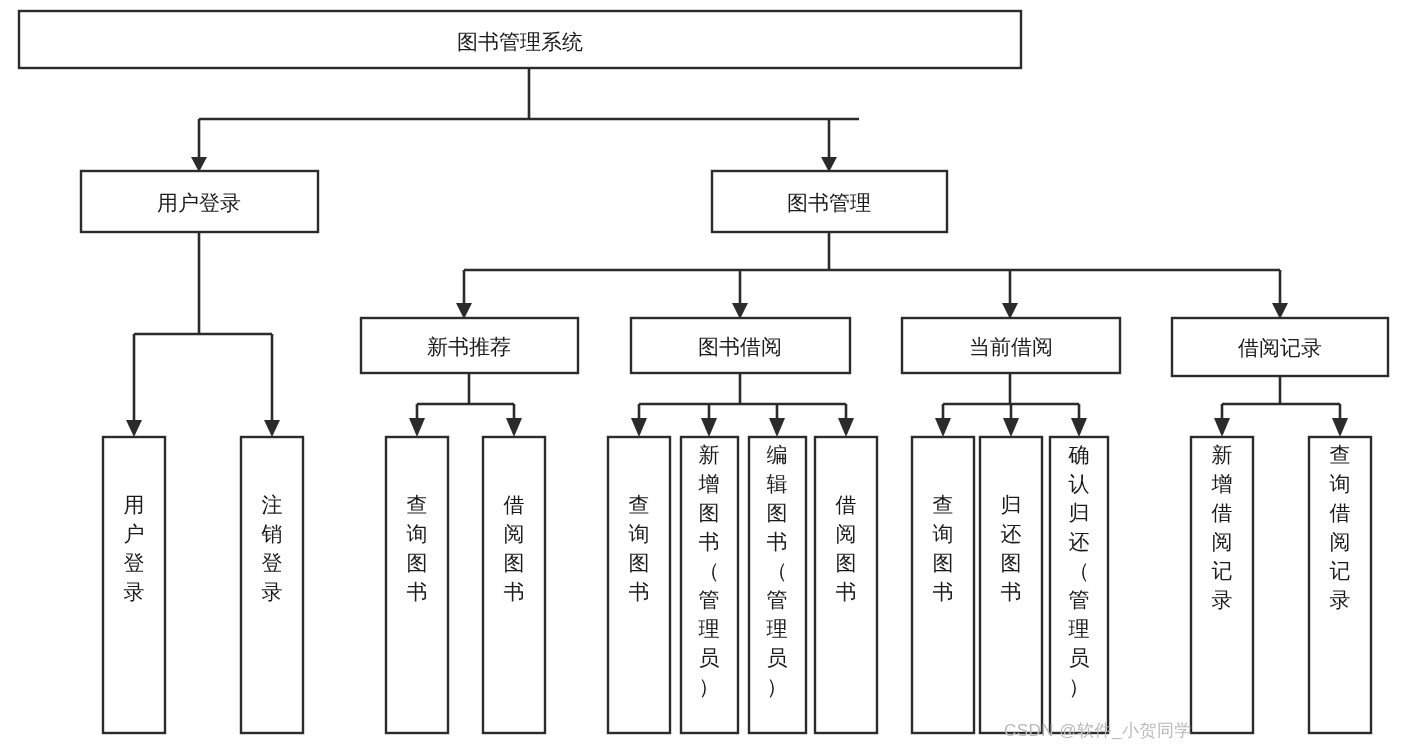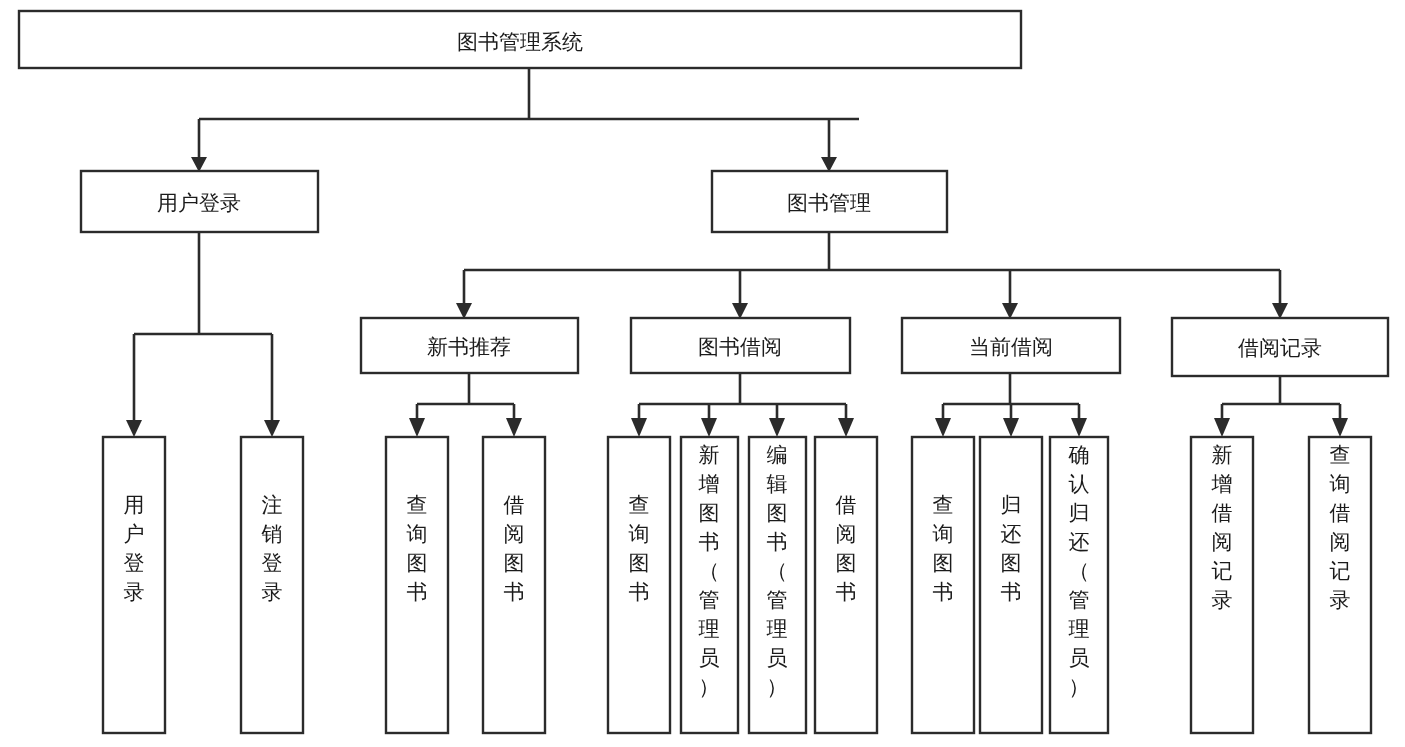--- a/index.html
+++ b/index.html
@@ -236,13 +236,14 @@
       <text class="node-label-vertical" x="1222" y="462"><tspan x="1222" y="462">新</tspan><tspan x="1222" y="491">增</tspan><tspan x="1222" y="520">借</tspan><tspan x="1222" y="549">阅</tspan><tspan x="1222" y="578">记</tspan><tspan x="1222" y="607">录</tspan></text>
     </g>
 
     <g>
       <rect class="node-box" x="1309" y="437" width="62" height="296"></rect>
       <text class="node-label-vertical" x="1340" y="462"><tspan x="1340" y="462">查</tspan><tspan x="1340" y="491">询</tspan><tspan x="1340" y="520">借</tspan><tspan x="1340" y="549">阅</tspan><tspan x="1340" y="578">记</tspan><tspan x="1340" y="607">录</tspan></text>
     </g>
 
   </svg>
 
+  <div class="watermark">CSDN @软件_小贺同学</div>
 </div>
 
 </body></html>

